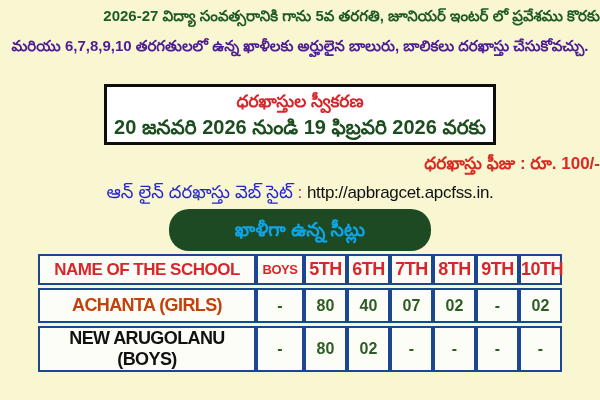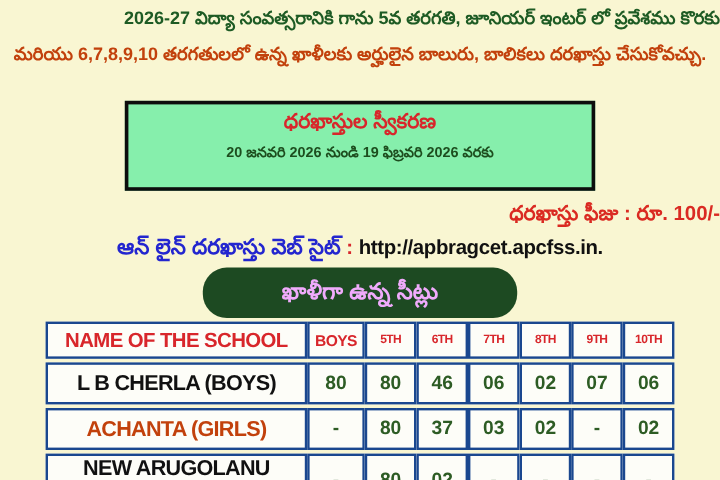--- a/index.html
+++ b/index.html
@@ -10,68 +10,68 @@
     position:relative;
   }
   .intro1 {
     margin-top:3px; text-align:right;
     font-size:15px; font-weight:bold; line-height:26px;
     color:#1e5b24;
   }
   .intro2 {
     margin-top:4px; text-align:center;
     font-size:15px; font-weight:bold; line-height:26px;
-    color:#c2410c;
+    color:#4c1d95;
   }
   .app-box {
     width:392px; margin:25px auto 0;
     border:3px solid #0d0d0d;
-    background:#86efac;
-    padding:2px 4px 17px;
+    background:#ffffff;
+    padding:2px 4px 3px;
     text-align:center;
   }
   .app-box-title {
     color:#d8262b; font-weight:bold; font-size:17px; line-height:26px;
   }
   .app-box-dates {
-    color:#1d4d1e; font-weight:bold; font-size:12px; line-height:24px;
+    color:#1d4d1e; font-weight:bold; font-size:20px; line-height:24px;
   }
   .fee-line {
     margin-top:6px; text-align:right;
     color:#da2a22; font-weight:bold; font-size:17px; line-height:25px;
   }
   .website-line {
     margin-top:3px; text-align:center;
-    font-size:17px; font-weight:bold; line-height:26px;
+    font-size:17px; font-weight:normal; line-height:26px;
   }
   .website-label { color:#2326cf; font-size:18px; }
   .website-sep   { color:#d8262b; }
   .website-url   { color:#111111; font-size:17px; letter-spacing:-0.3px; }
   .banner {
     width:262px; margin:3px auto 0;
     background:#1d4a22;
-    color:#f0abfc;
+    color:#0ea5e9;
     font-weight:bold; font-size:19px;
     text-align:center; line-height:42px; height:42px;border-radius:20px;
   }
   table.seats {
     width:524px; margin:0 auto;
     border-collapse:separate; border-spacing:0 3px;
     table-layout:fixed;
   }
   table.seats td, table.seats th {
     border:2.5px solid #1a478f;
     background:#fdfdf8;
     text-align:center; vertical-align:middle;
   }
   col.c-name  { width:218px; }
   col.c-inter { width:48px; }
   col.c-grade { width:43px; }
   th.hdr {
-    color:#d8262b; font-size:10px; font-weight:bold;
+    color:#d8262b; font-size:18px; font-weight:bold;
     height:31px; letter-spacing:-0.5px;
   }
   th.hdr-name { font-size:17px; }
   th.hdr-inter { font-size:13px; }
   td.school {
     font-weight:bold; font-size:18px; letter-spacing:-0.6px;
     color:#111111; height:35px;
   }
   td.school.green { color:#c2410c; }
   td.val {
@@ -114,35 +114,25 @@
     <th class="hdr hdr-name">NAME OF THE SCHOOL</th>
     <th class="hdr hdr-inter">BOYS</th>
     <th class="hdr">5TH</th>
     <th class="hdr">6TH</th>
     <th class="hdr">7TH</th>
     <th class="hdr">8TH</th>
     <th class="hdr">9TH</th>
     <th class="hdr">10TH</th>
   </tr>
   <tr>
-    <td class="school">L B CHERLA (BOYS)</td>
-    <td class="val">80</td>
-    <td class="val">80</td>
-    <td class="val">46</td>
-    <td class="val">06</td>
-    <td class="val">02</td>
-    <td class="val">07</td>
-    <td class="val">06</td>
-  </tr>
-  <tr>
     <td class="school green">ACHANTA (GIRLS)</td>
     <td class="val">-</td>
     <td class="val">80</td>
-    <td class="val">37</td>
-    <td class="val">03</td>
+    <td class="val">40</td>
+    <td class="val">07</td>
     <td class="val">02</td>
     <td class="val">-</td>
     <td class="val">02</td>
   </tr>
   <tr>
     <td class="school">NEW ARUGOLANU (BOYS)</td>
     <td class="val">-</td>
     <td class="val">80</td>
     <td class="val">02</td>
     <td class="val">-</td>

